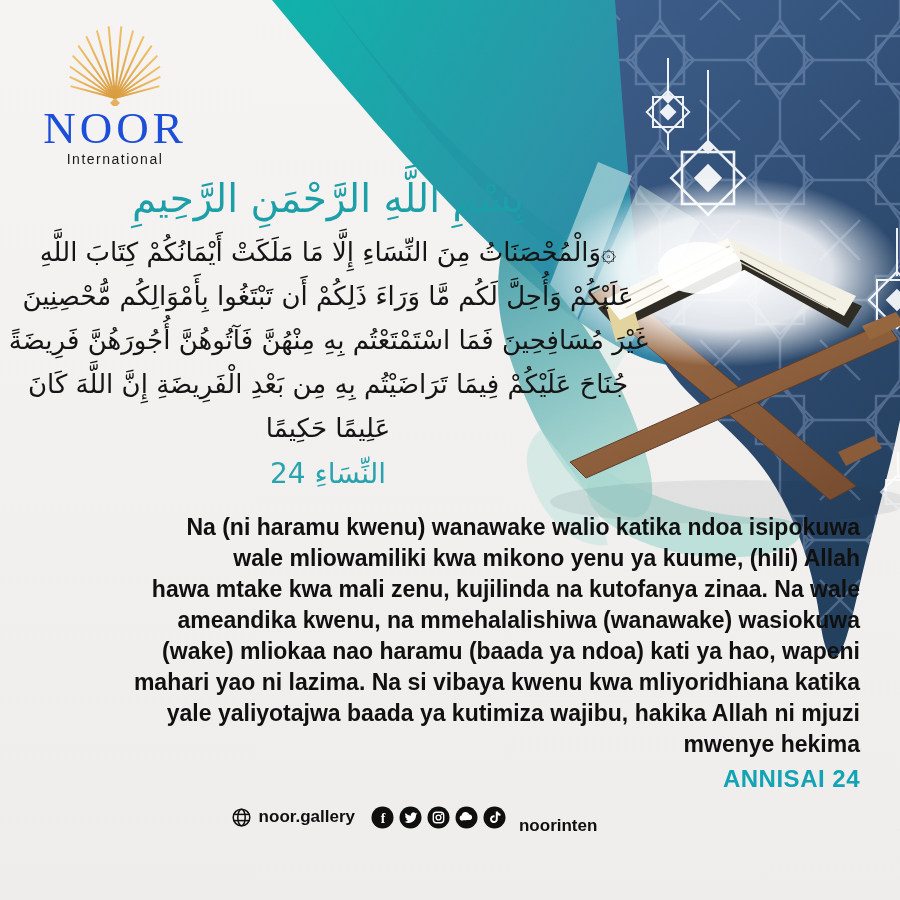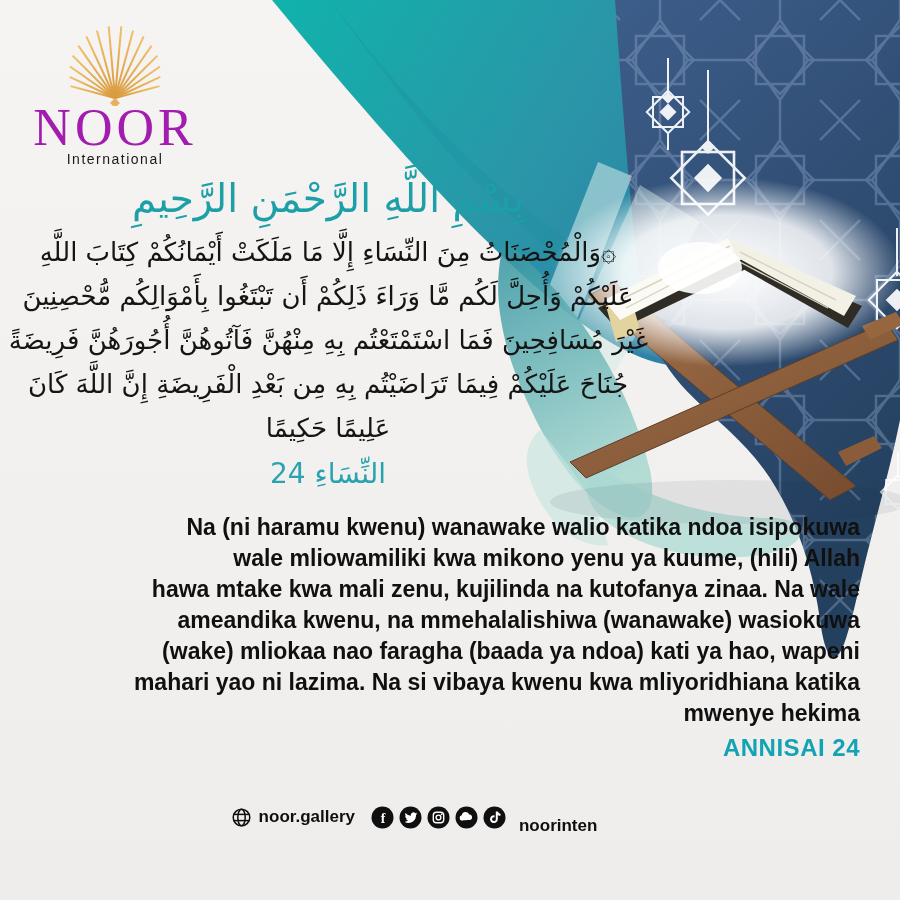--- a/index.html
+++ b/index.html
@@ -7,22 +7,22 @@
     width:900px;height:900px;position:relative;overflow:hidden;
     background:linear-gradient(180deg,#f5f4f2 0%,#f1f0ee 60%,#eeedeb 100%);
     font-family:"Liberation Sans",sans-serif;color:#141414;
   }
   .bg-art{position:absolute;left:0;top:0;width:900px;height:900px;pointer-events:none;}
 
   
   .logo{position:absolute;left:30px;top:20px;width:170px;text-align:center;}
   .logo .rays{display:block;margin:0 auto;}
   .logo .wordmark{
-    font-family:"Liberation Serif",serif;font-size:52px;line-height:44px;
-    letter-spacing:4px;color:#a21caf;font-weight:500;
+    font-family:"Liberation Serif",serif;font-size:45px;line-height:44px;
+    letter-spacing:4px;color:#1d4ed8;font-weight:500;
   }
   .logo .subtitle{font-size:14px;letter-spacing:1.5px;color:#1a1a1a;margin-top:1px;}
 
   
   .arabic-col{position:absolute;left:8px;top:168px;width:640px;text-align:center;}
   .bismillah{
     font-family:"DejaVu Sans",sans-serif;font-size:39px;line-height:62px;
     color:#1d9fa8;white-space:nowrap;
   }
   .ar-line{
@@ -206,22 +206,23 @@
   <div class="ar-line">جُنَاحَ عَلَيْكُمْ فِيمَا تَرَاضَيْتُم بِهِ مِن بَعْدِ الْفَرِيضَةِ إِنَّ اللَّهَ كَانَ</div>
   <div class="ar-line">عَلِيمًا حَكِيمًا</div>
   <div class="surah-ref">النِّسَاءِ 24</div>
 </div>
 
 <div class="translation">
   <div class="sw-line">Na (ni haramu kwenu) wanawake walio katika ndoa isipokuwa</div>
   <div class="sw-line">wale mliowamiliki kwa mikono yenu ya kuume, (hili) Allah</div>
   <div class="sw-line">hawa mtake kwa mali zenu, kujilinda na kutofanya zinaa. Na wale</div>
   <div class="sw-line">ameandika kwenu, na mmehalalishiwa (wanawake) wasiokuwa</div>
-  <div class="sw-line">(wake) mliokaa nao faragha (baada ya ndoa) kati ya hao, wapeni</div>
+  <div class="sw-line">(wake) mliokaa nao haramu (baada ya ndoa) kati ya hao, wapeni</div>
   <div class="sw-line">mahari yao ni lazima. Na si vibaya kwenu kwa mliyoridhiana katika</div>
+  <div class="sw-line">yale yaliyotajwa baada ya kutimiza wajibu, hakika Allah ni mjuzi</div>
   <div class="sw-line">mwenye hekima</div>
   <div class="annisai">ANNISAI 24</div>
 </div>
 
 <div class="footer">
   <span class="f-item">
     <svg width="21" height="21" viewBox="0 0 21 21">
       <g stroke="#0f0f0f" stroke-width="1.5" fill="none">
         <circle cx="10.5" cy="10.5" r="8.3"></circle>
         <ellipse cx="10.5" cy="10.5" rx="3.7" ry="8.3"></ellipse>

